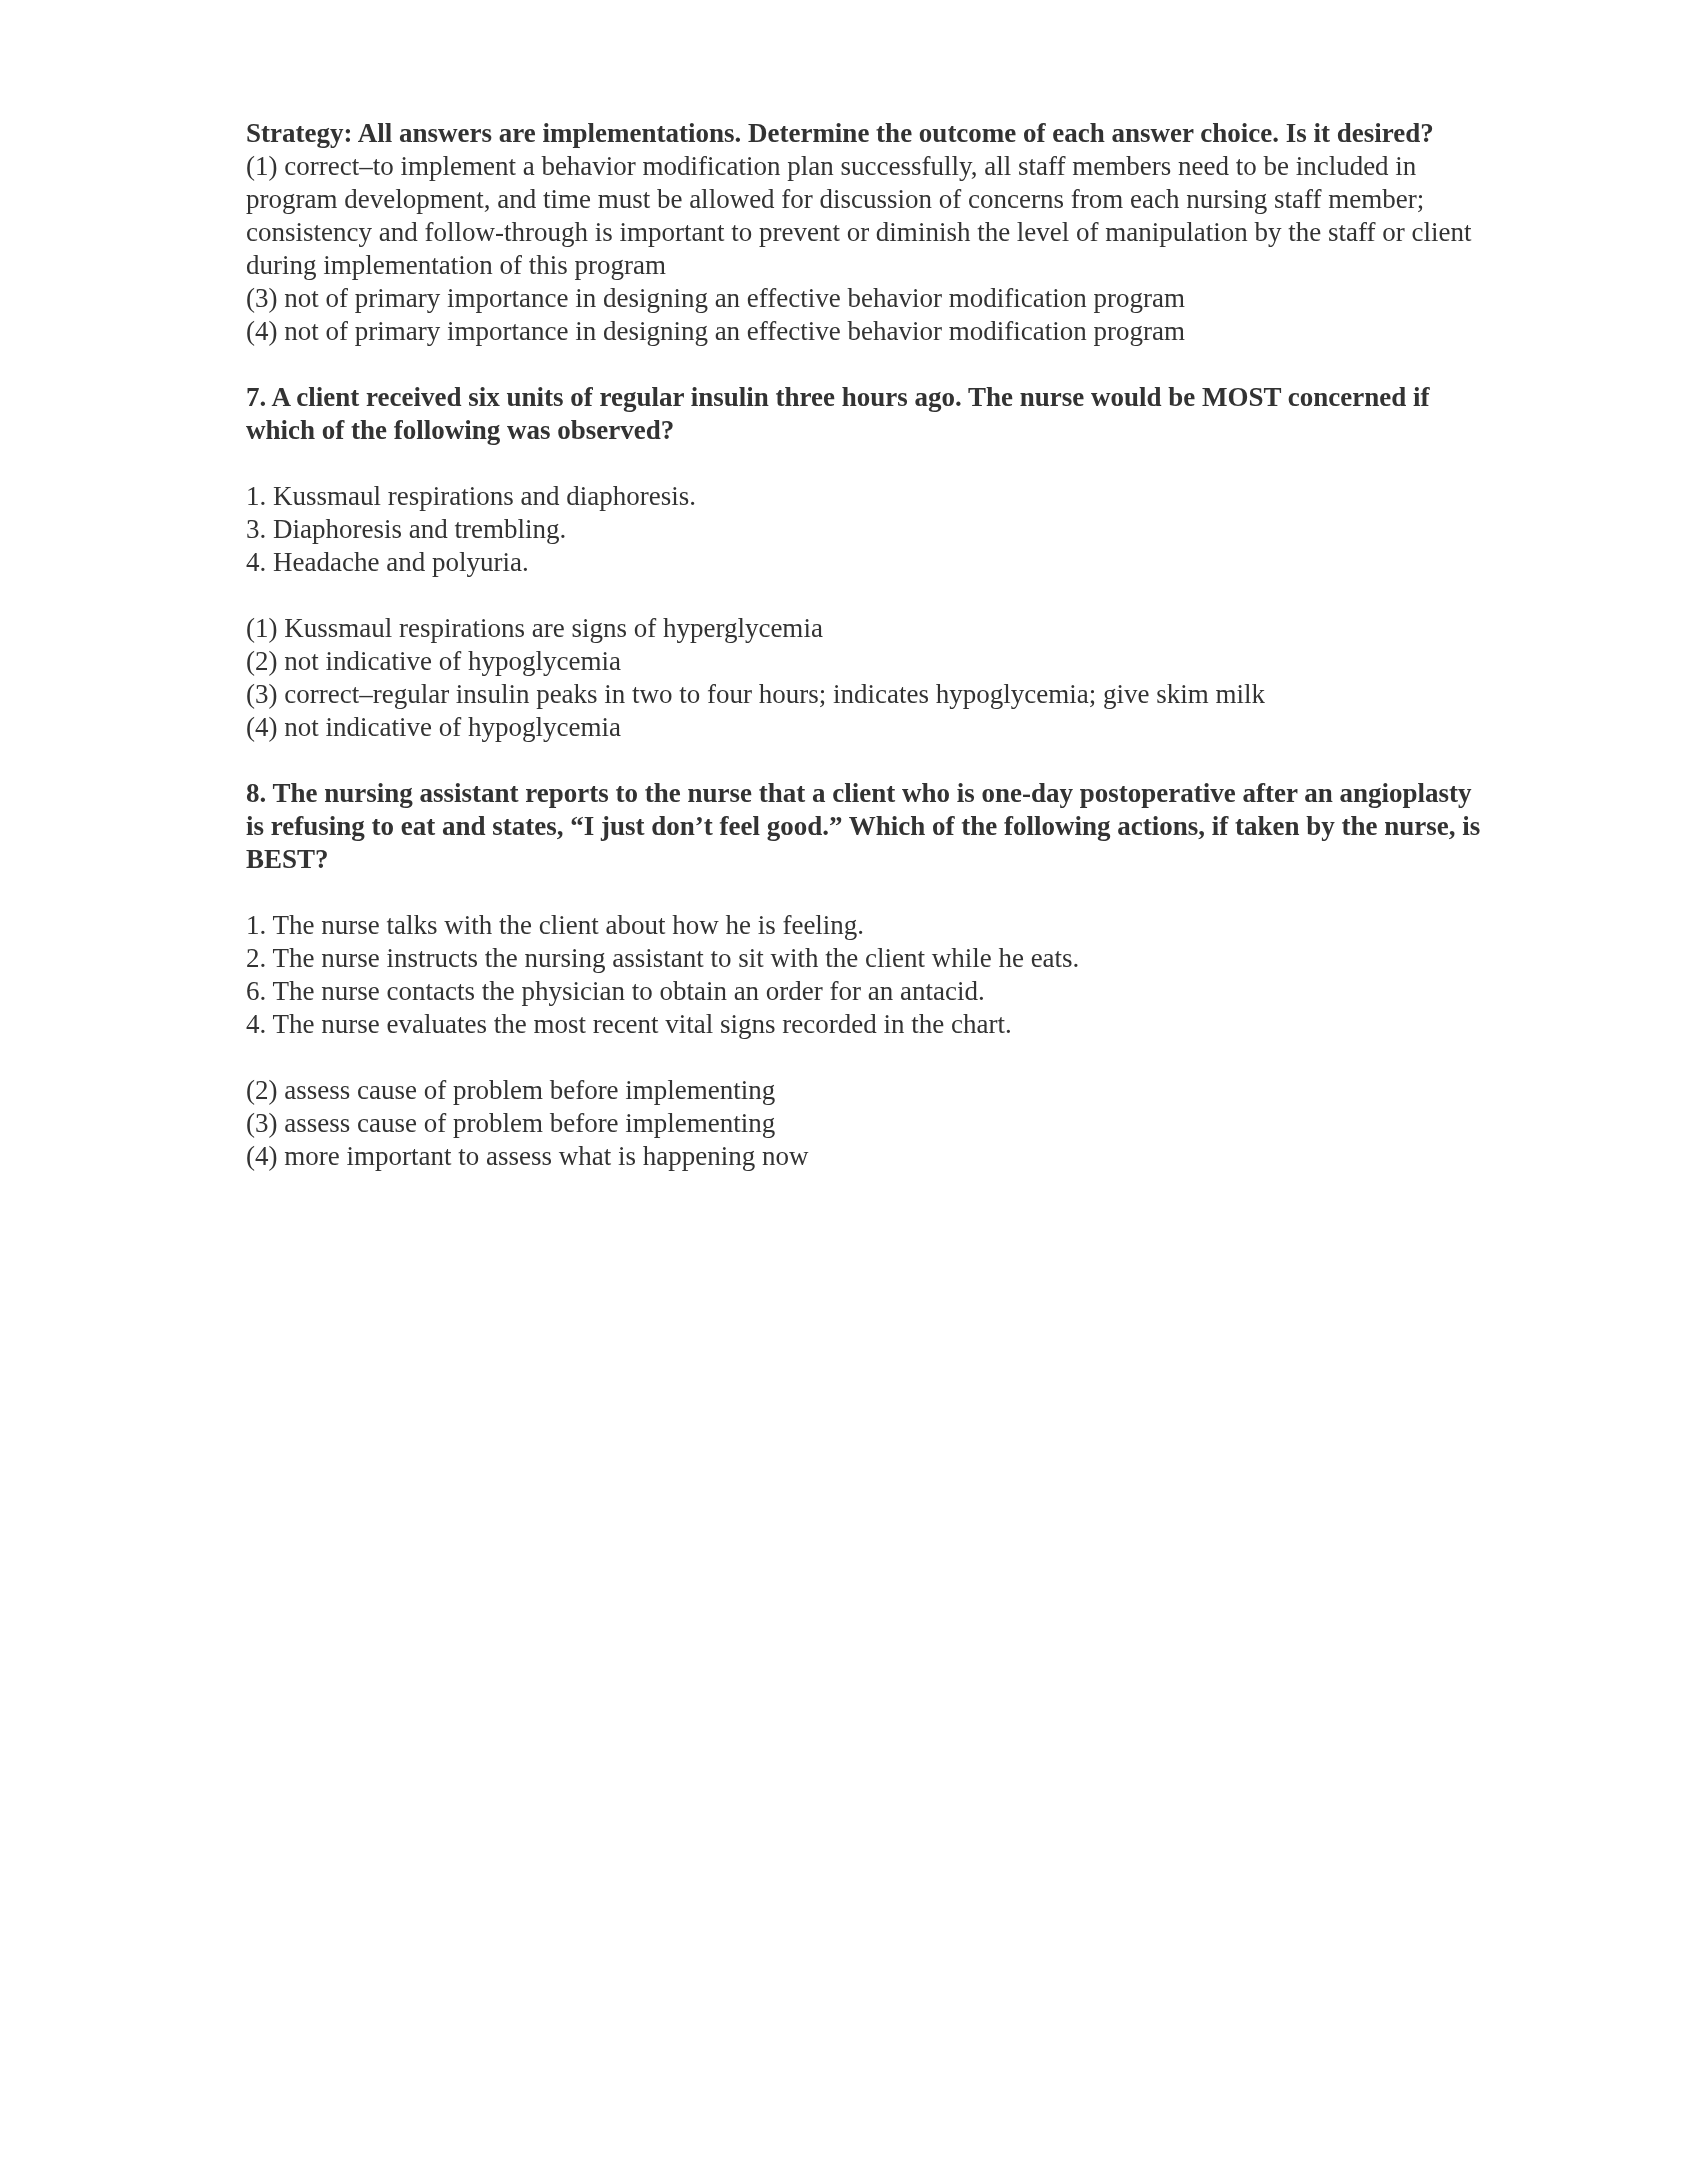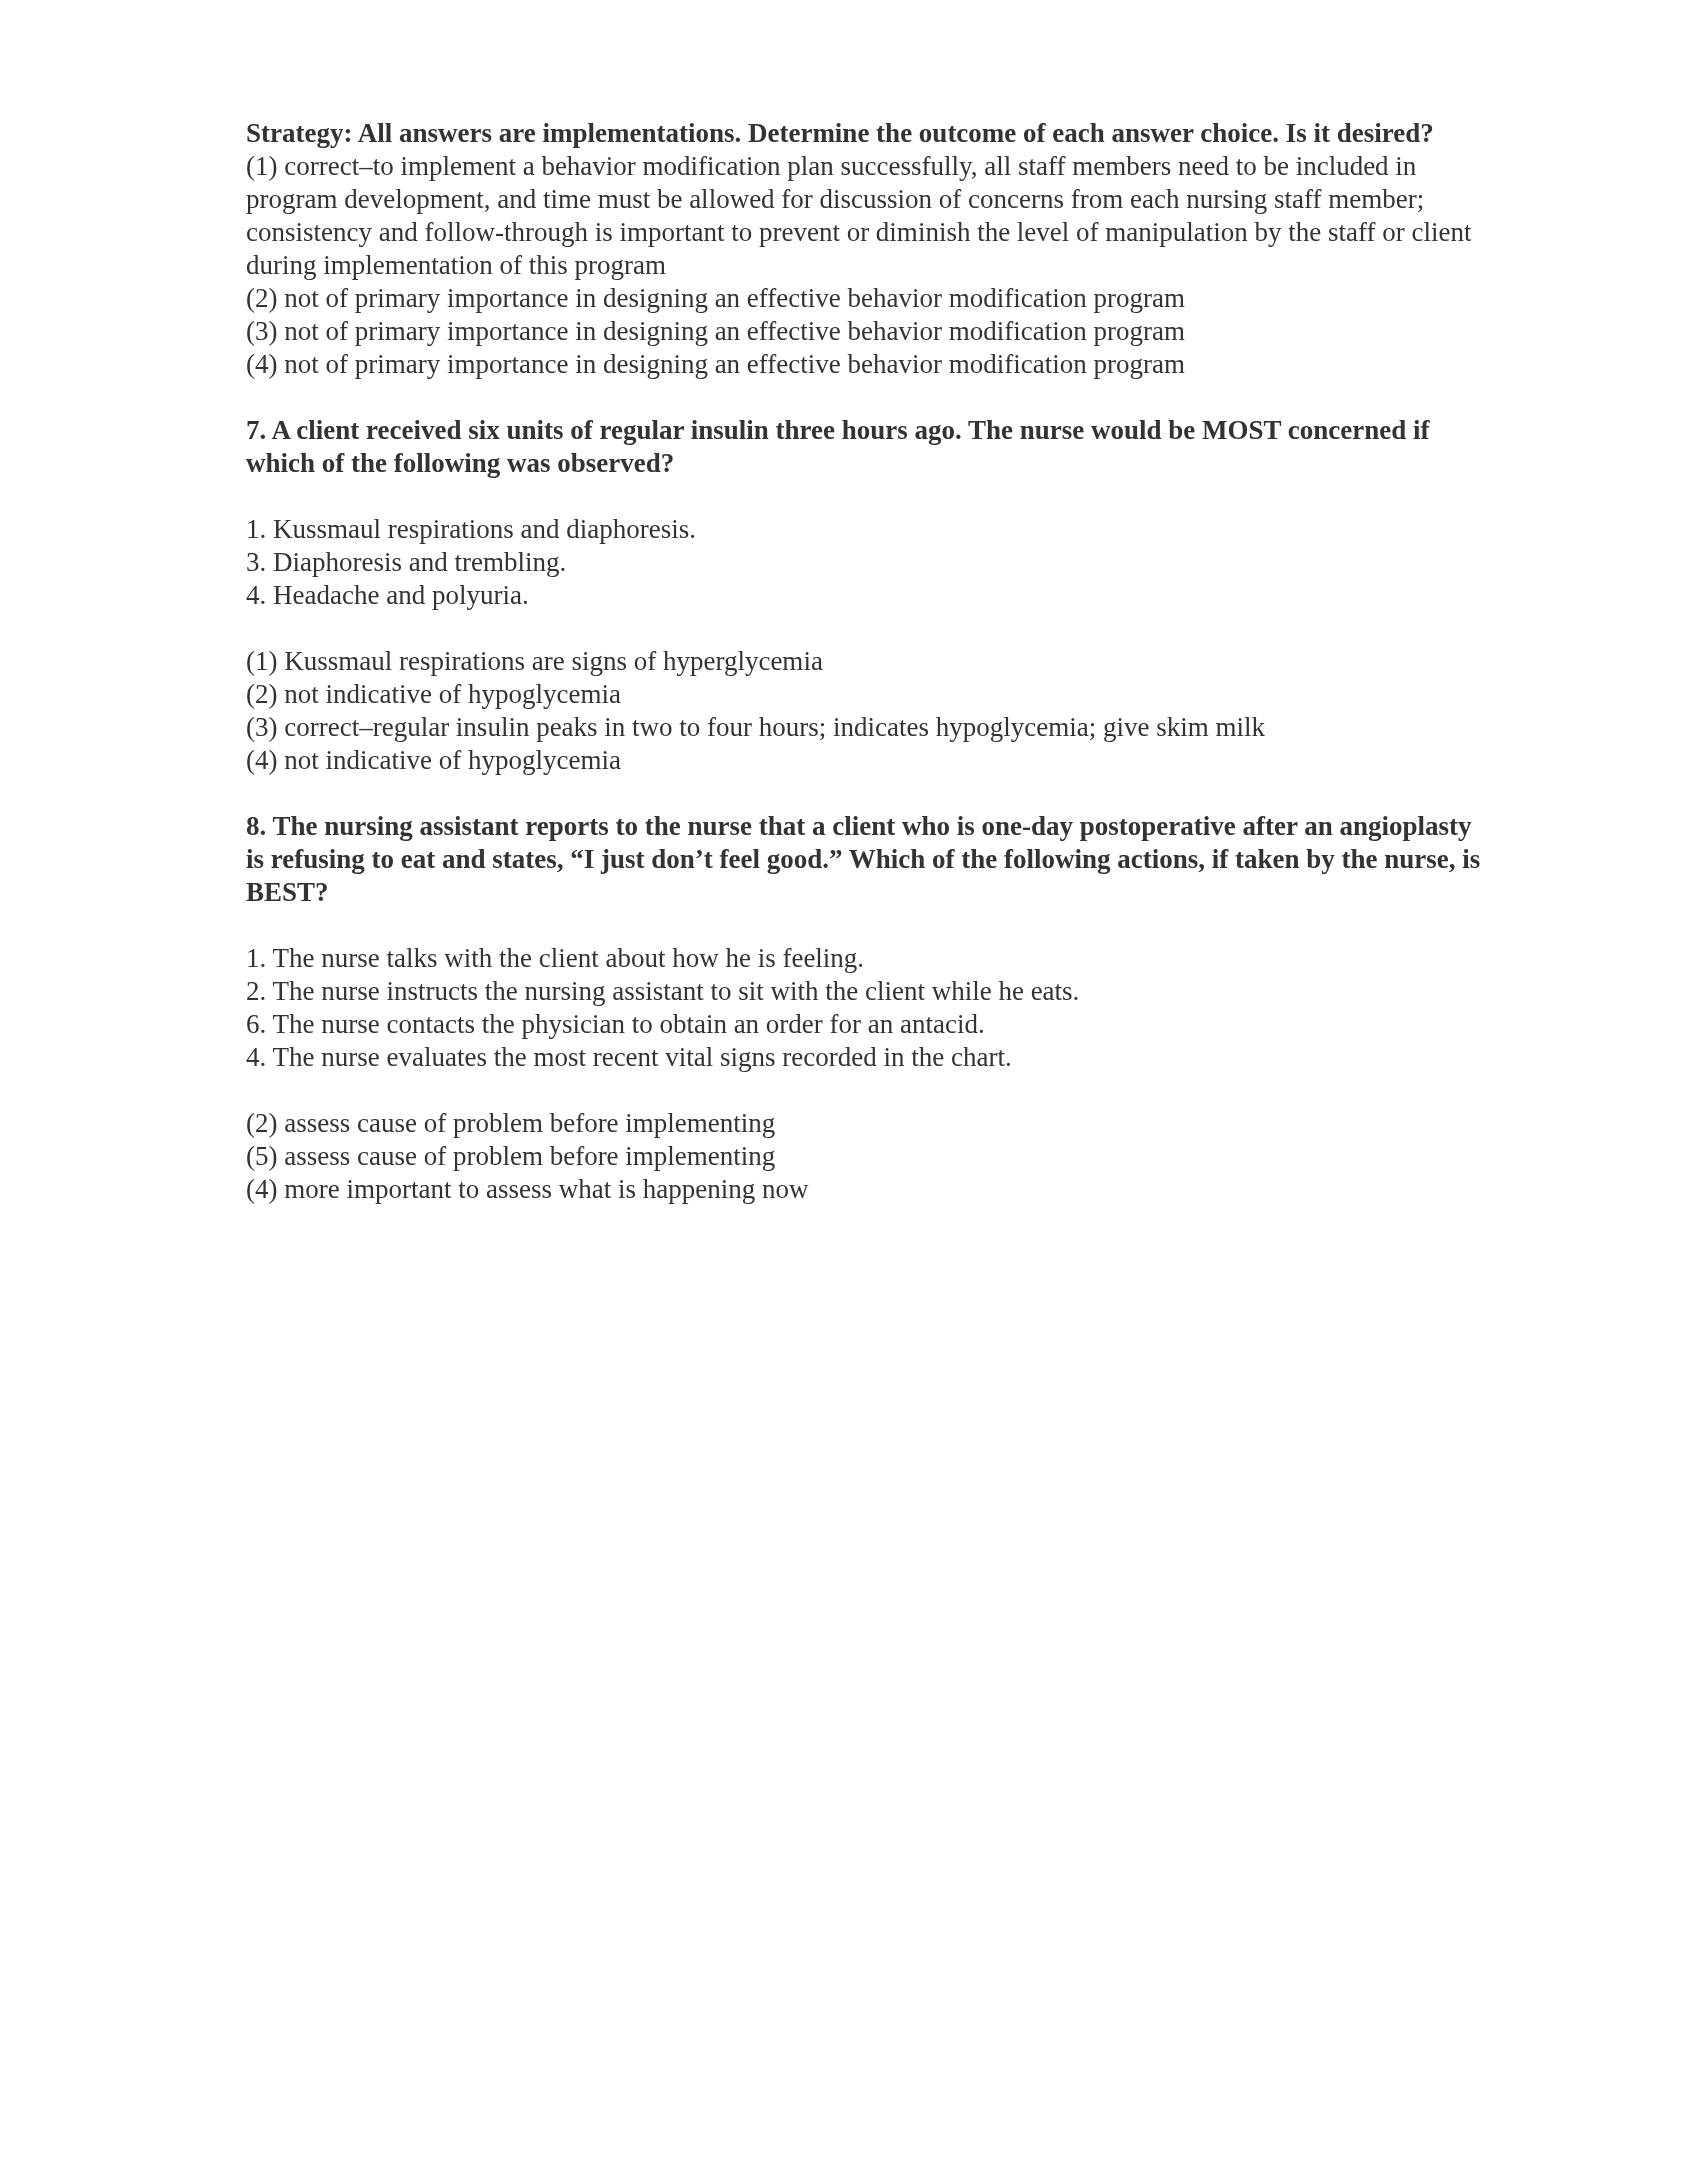--- a/index.html
+++ b/index.html
@@ -29,21 +29,20 @@
     p { margin: 0; }
   </style>
 </head>
 <body>
 
 <div class="page">
 
   <div class="block">
     <p class="bold">Strategy: All answers are implementations. Determine the outcome of each answer choice. Is it desired?</p>
     <p>(1) correct–to implement a behavior modification plan successfully, all staff members need to be included in program development, and time must be allowed for discussion of concerns from each nursing staff member; consistency and follow-through is important to prevent or diminish the level of manipulation by the staff or client during implementation of this program</p>
-    <p>(2) not of primary importance in designing an effective behavior modification program</p>
     <p>(3) not of primary importance in designing an effective behavior modification program</p>
     <p>(4) not of primary importance in designing an effective behavior modification program</p>
   </div>
 
   <div class="gap"></div>
 
   <div class="block">
     <p class="bold">7. A client received six units of regular insulin three hours ago. The nurse would be MOST concerned if which of the following was observed?</p>
     <div class="gap"></div>
     <p>1. Kussmaul respirations and diaphoresis.</p>
@@ -60,18 +59,18 @@
 
   <div class="block">
     <p class="bold">8. The nursing assistant reports to the nurse that a client who is one-day postoperative after an angioplasty is refusing to eat and states, “I just don’t feel good.” Which of the following actions, if taken by the nurse, is BEST?</p>
     <div class="gap"></div>
     <p>1. The nurse talks with the client about how he is feeling.</p>
     <p>2. The nurse instructs the nursing assistant to sit with the client while he eats.</p>
     <p>6. The nurse contacts the physician to obtain an order for an antacid.</p>
     <p>4. The nurse evaluates the most recent vital signs recorded in the chart.</p>
     <div class="gap"></div>
     <p>(2) assess cause of problem before implementing</p>
-    <p>(5) assess cause of problem before implementing</p>
+    <p>(3) assess cause of problem before implementing</p>
     <p>(4) more important to assess what is happening now</p>
   </div>
 
 </div>
 
 
 </body></html>

